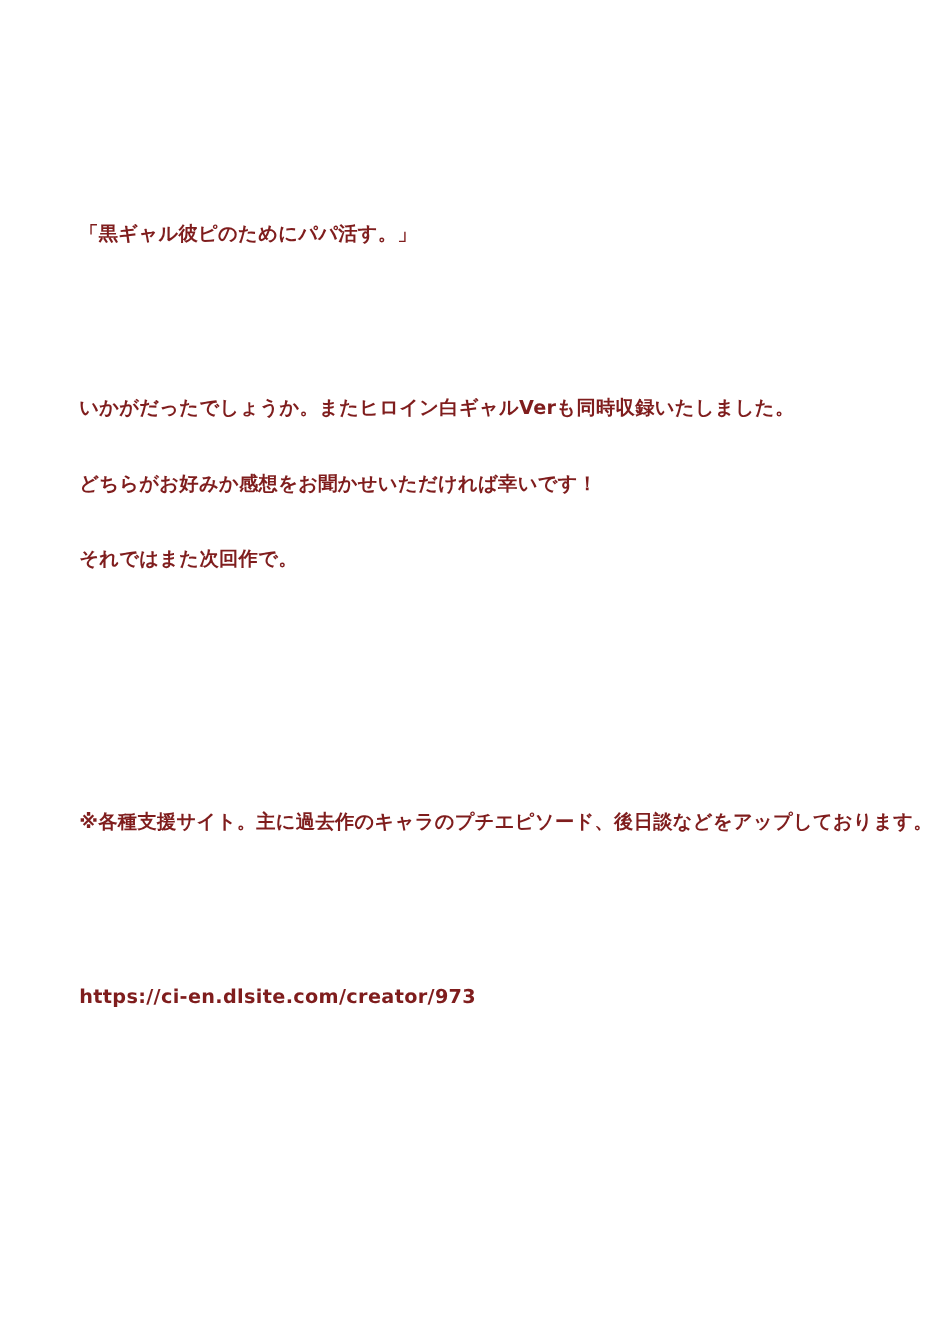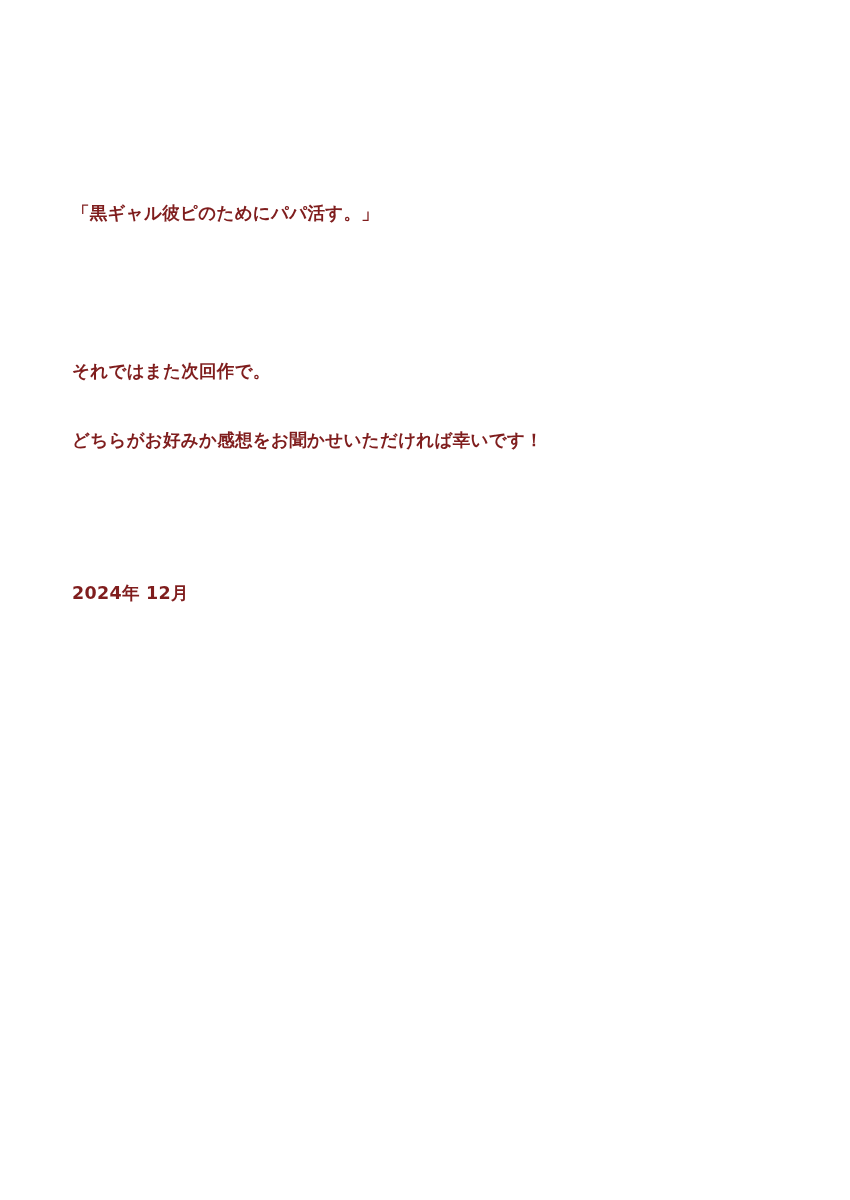--- a/index.html
+++ b/index.html
@@ -36,29 +36,31 @@
 </style>
 </head>
 <body>
 
 <div class="page">
   <div class="content">
 
     <div class="line">「黒ギャル彼ピのためにパパ活す。」</div>
     <div class="gap-title"></div>
 
+    <div class="line">いかがだったでしょうか。またヒロイン白ギャルVerも同時収録いたしました。</div>
+    <div class="line">どちらがお好みか感想をお聞かせいただければ幸いです！</div>
     <div class="line">それではまた次回作で。</div>
-    <div class="line">どちらがお好みか感想をお聞かせいただければ幸いです！</div>
     <div class="gap-sm"></div>
 
-    <div class="line">2024年 12月</div>
     <div class="gap-md"></div>
 
+    <div class="line">※各種支援サイト。主に過去作のキャラのプチエピソード、後日談などをアップしております。</div>
     <div class="gap-xl"></div>
 
+    <div class="line">https://ci-en.dlsite.com/creator/973</div>
     
     
 
     
     
     
 
     
     
 

